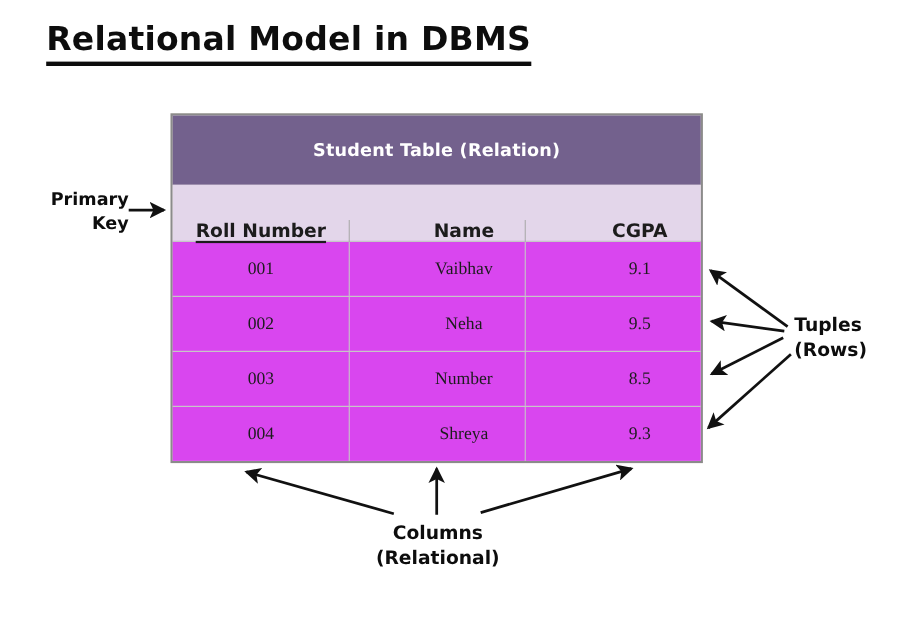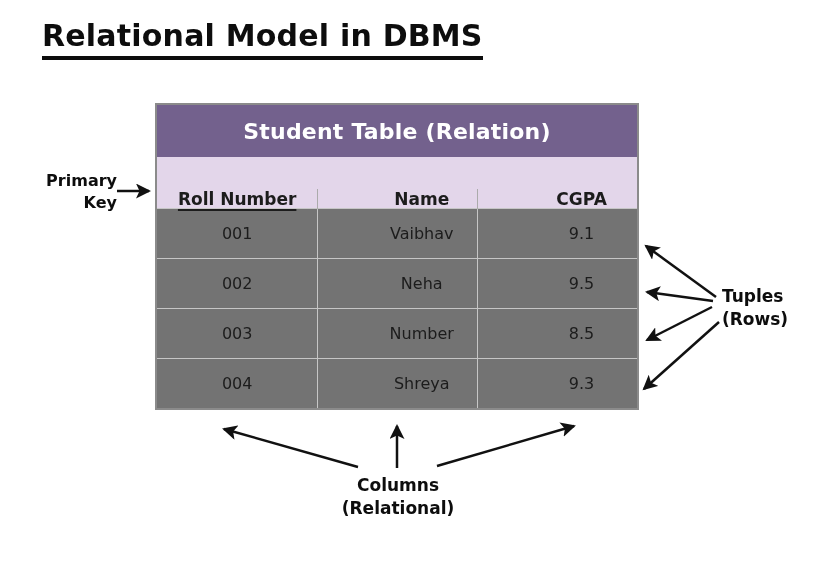--- a/index.html
+++ b/index.html
@@ -35,42 +35,43 @@
   .student-table {
     position: absolute;
     left: 155px;
     top: 103px;
     width: 484px;
     border: 2px solid #8b8b8b;
     box-sizing: border-box;
     background: #f8f4e9;
   }
   .table-title {
-    height: 52px;
+    height: 63px;
     background: #73618d;
     color: #ffffff;
-    font-size: 22px;
+    font-size: 16px;
     font-weight: bold;
     display: flex;
     align-items: center;
     justify-content: center;
     letter-spacing: 0.2px;
   }
   .row {
     display: grid;
     grid-template-columns: 33.4% 33.3% 33.3%;
   }
   .header-row {
     background: #e3d6ea;
     height: 51px;
   }
   .data-row {
-    background: #737373;
+    background: #d946ef;
     height: 49px;
     border-top: 1px solid #c6c6c6;
+    font-family: Liberation Serif, serif;
   }
   .cell {
     display: flex;
     align-items: center;
     justify-content: center;
     font-size: 16px;
     color: #1c1c1c;
   }
   .cell + .cell { border-left: 1px solid #ababab; padding-left: 48px; }
   .data-row .cell + .cell { border-left: 1px solid #c6c6c6; }

